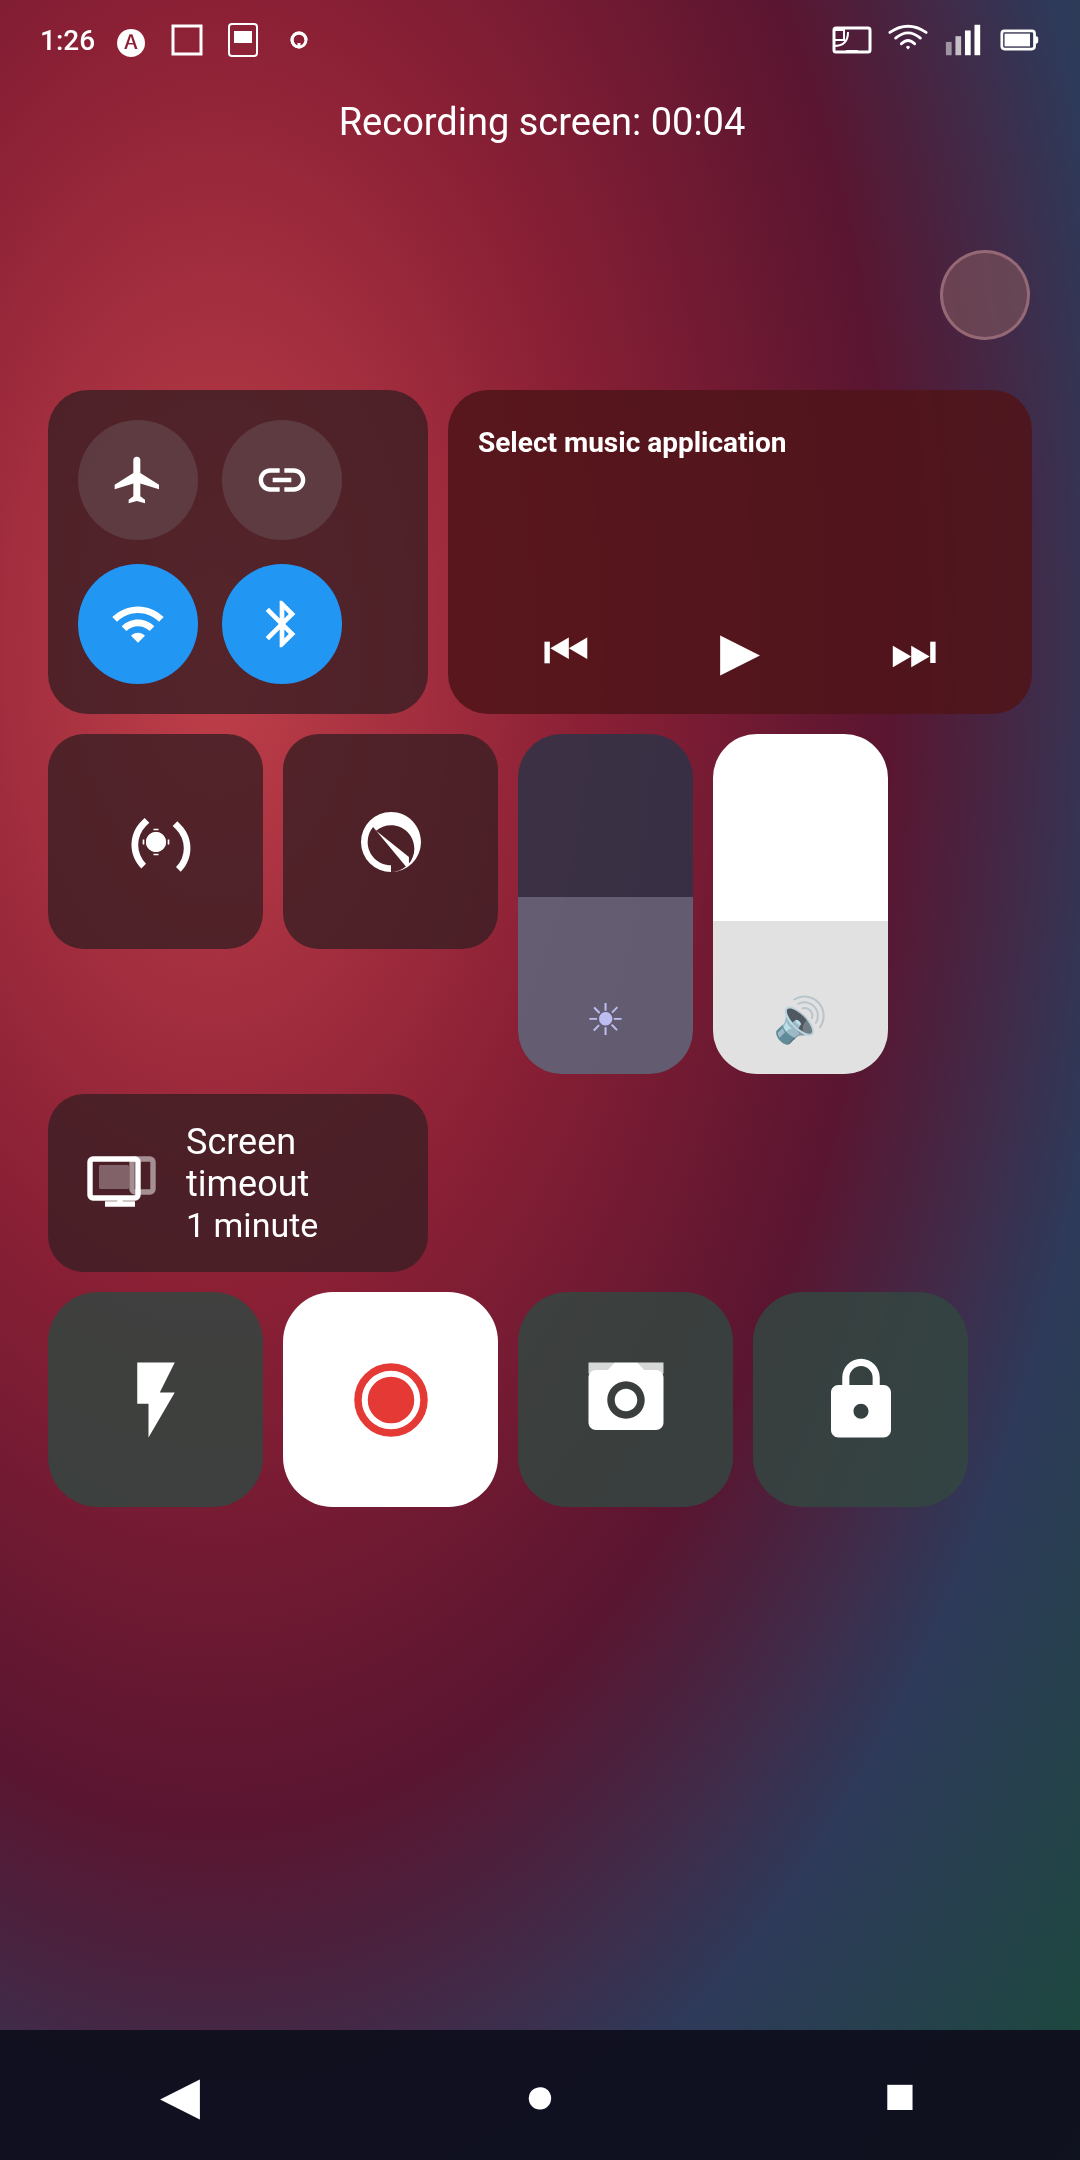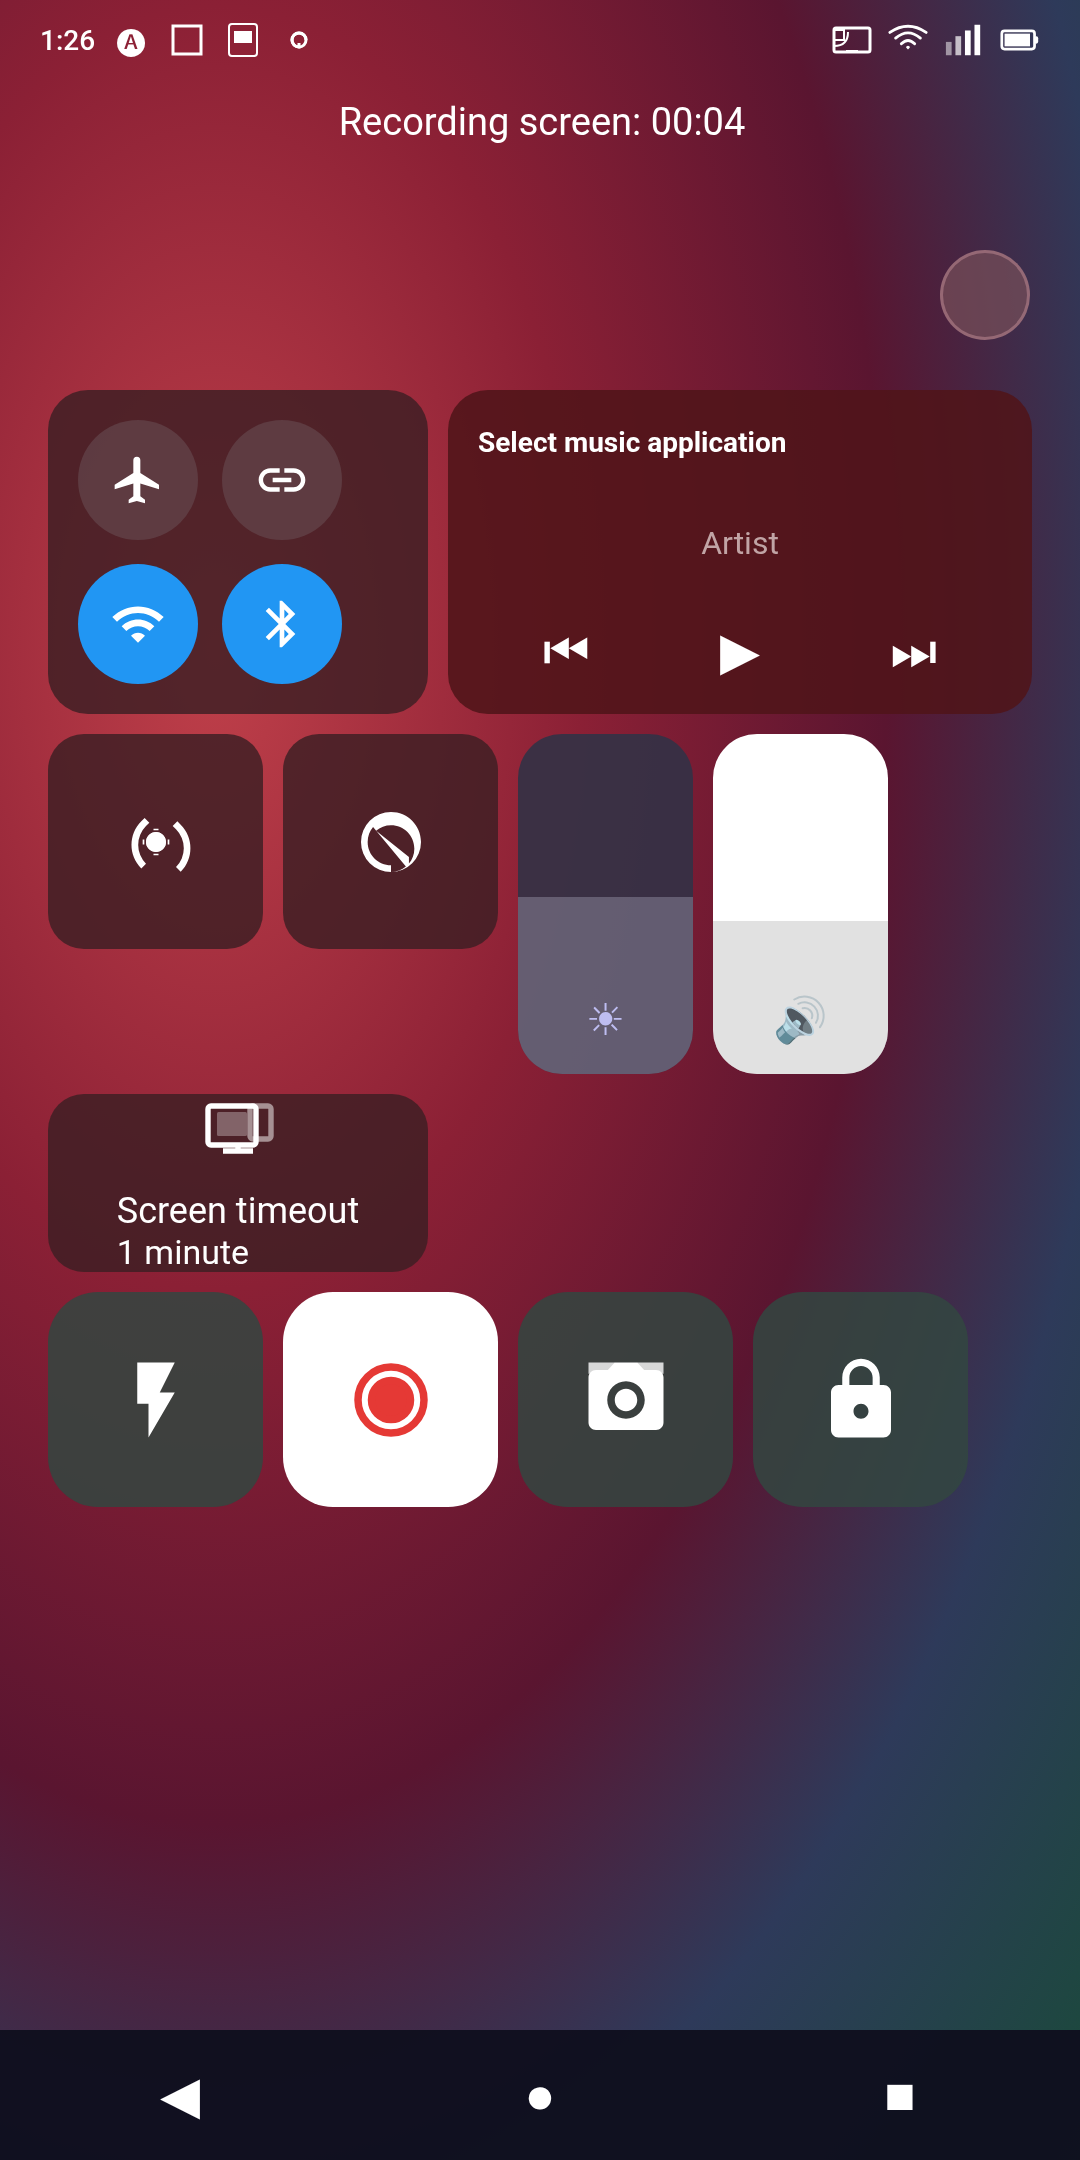--- a/index.html
+++ b/index.html
@@ -267,23 +267,22 @@
     }
 
     #screen-timeout-tile {
       width: 380px;
       height: 178px;
       background: rgba(60, 30, 35, 0.82);
       border-radius: 36px;
       display: flex;
       align-items: center;
       padding: 0 36px;
-      gap: 24px;
-      cursor: pointer;
-      flex-direction: column;
+      gap: 30px;
+      cursor: pointer;
     }
 
     #screen-timeout-tile svg {
       width: 72px;
       height: 72px;
       fill: white;
       flex-shrink: 0;
     }
 
     #screen-timeout-text {
@@ -450,21 +449,20 @@
         <div class="conn-btn active">
           <svg viewBox="0 0 24 24">
               <path d="M17.71 7.71L12 2h-1v7.59L6.41 5 5 6.41 10.59 12 5 17.59 6.41 19 11 14.41V22h1l5.71-5.71-4.3-4.29 4.3-4.29zM13 5.83l1.88 1.88L13 9.59V5.83zm1.88 10.46L13 18.17v-3.76l1.88 1.88z"></path>
             </svg>
         </div>
       </div>
     </div>
 
     <div id="music-panel">
       <div id="music-title">Select music application</div>
-      <div id="music-artist">Artist</div>
       <div id="music-controls">
         <span class="music-btn">⏮</span>
         <span class="music-btn">▶</span>
         <span class="music-btn">⏭</span>
       </div>
     </div>
   </div>
 
   <div id="row2">
     <div class="tile-square">

